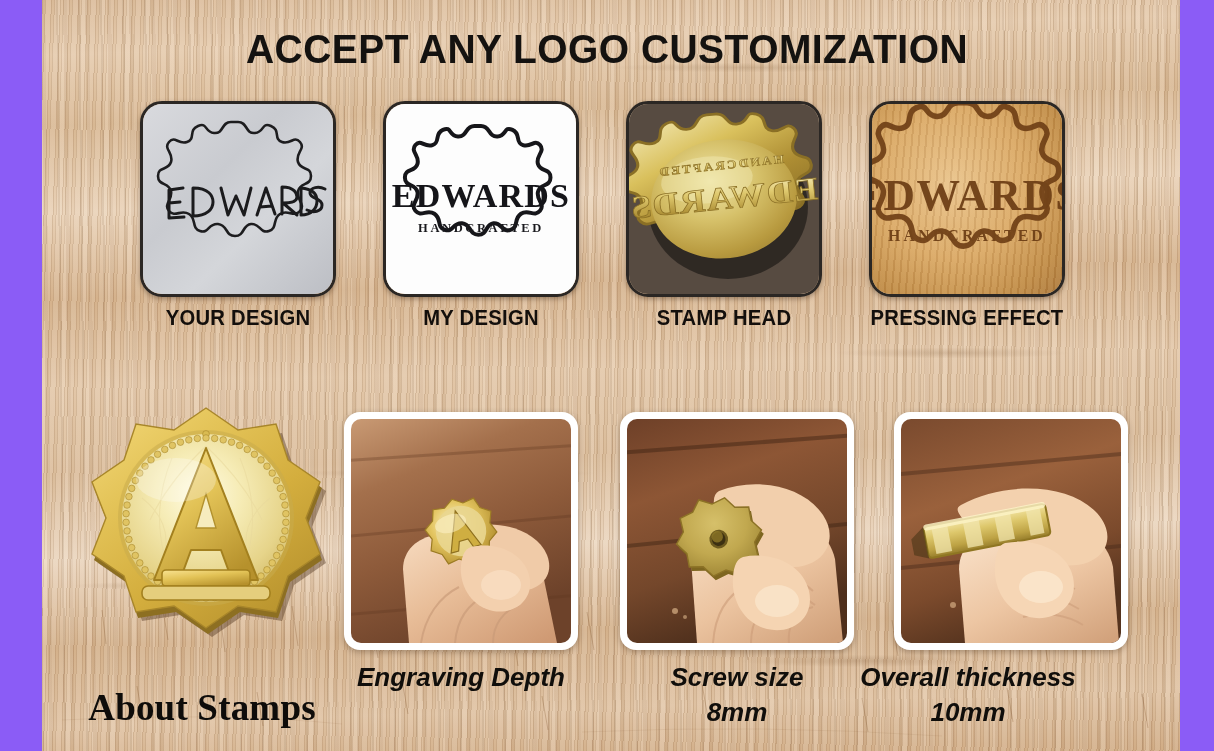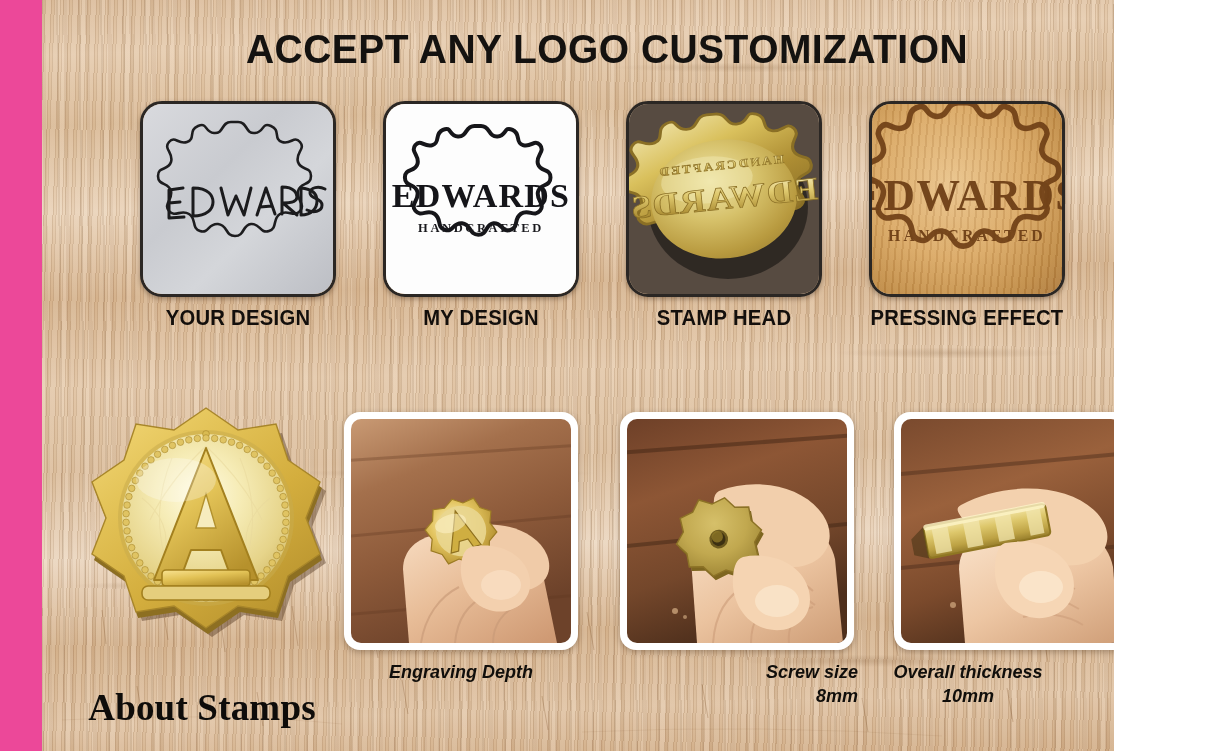--- a/index.html
+++ b/index.html
@@ -2,21 +2,21 @@
 <html><head>
 <meta charset="utf-8">
 <title>Accept Any Logo Customization</title>
 <style>
   html,body{margin:0;padding:0;background:#ffffff;}
   body{
     width:1214px;height:751px;overflow:hidden;
     font-family:"Liberation Sans", sans-serif;
     -webkit-font-smoothing:antialiased;
   }
-  .stage{position:relative;width:1114px;height:751px;background:#ec4899;overflow:hidden;}
+  .stage{position:relative;width:1214px;height:751px;background:#8b5cf6;overflow:hidden;}
 
   
   .wood{
     position:absolute; left:42px; top:0; width:1138px; height:751px;
     background-color:#cfaa85;
     background-image:
       repeating-linear-gradient(92deg,
         rgba(120,78,46,0.16) 0px, rgba(120,78,46,0.16) 1px,
         rgba(255,255,255,0.00) 1px, rgba(255,255,255,0.00) 3px,
         rgba(92,58,32,0.10) 3px, rgba(92,58,32,0.10) 4px,
@@ -103,23 +103,23 @@
     position:absolute;top:412px;width:234px;height:238px;
     border-radius:16px;background:#ffffff;padding:7px;box-sizing:border-box;
     box-shadow:0 2px 6px rgba(40,20,5,.30);
   }
   .ph1{left:344px;} .ph2{left:620px;} .ph3{left:894px;}
   .photo .inner{width:100%;height:100%;border-radius:10px;overflow:hidden;position:relative;}
 
   .meas{
     position:absolute;top:660px;width:290px;text-align:center;
     font-family:"Liberation Sans", sans-serif;font-weight:bold;font-style:italic;
-    font-size:18px;color:#100e0b;line-height:1.34;white-space:nowrap;
-  }
-  .m1{left:316px;} .m2{left:568px;text-align:right;} .m3{left:823px;}
+    font-size:26px;color:#100e0b;line-height:1.34;white-space:nowrap;
+  }
+  .m1{left:316px;} .m2{left:592px;} .m3{left:823px;}
   .meas .v{display:block;}
 </style>
 </head>
 <body>
 
 <div class="stage">
 
   <div class="wood"></div>
 
   <svg class="cracks" viewBox="0 0 1138 151" preserveAspectRatio="none">

